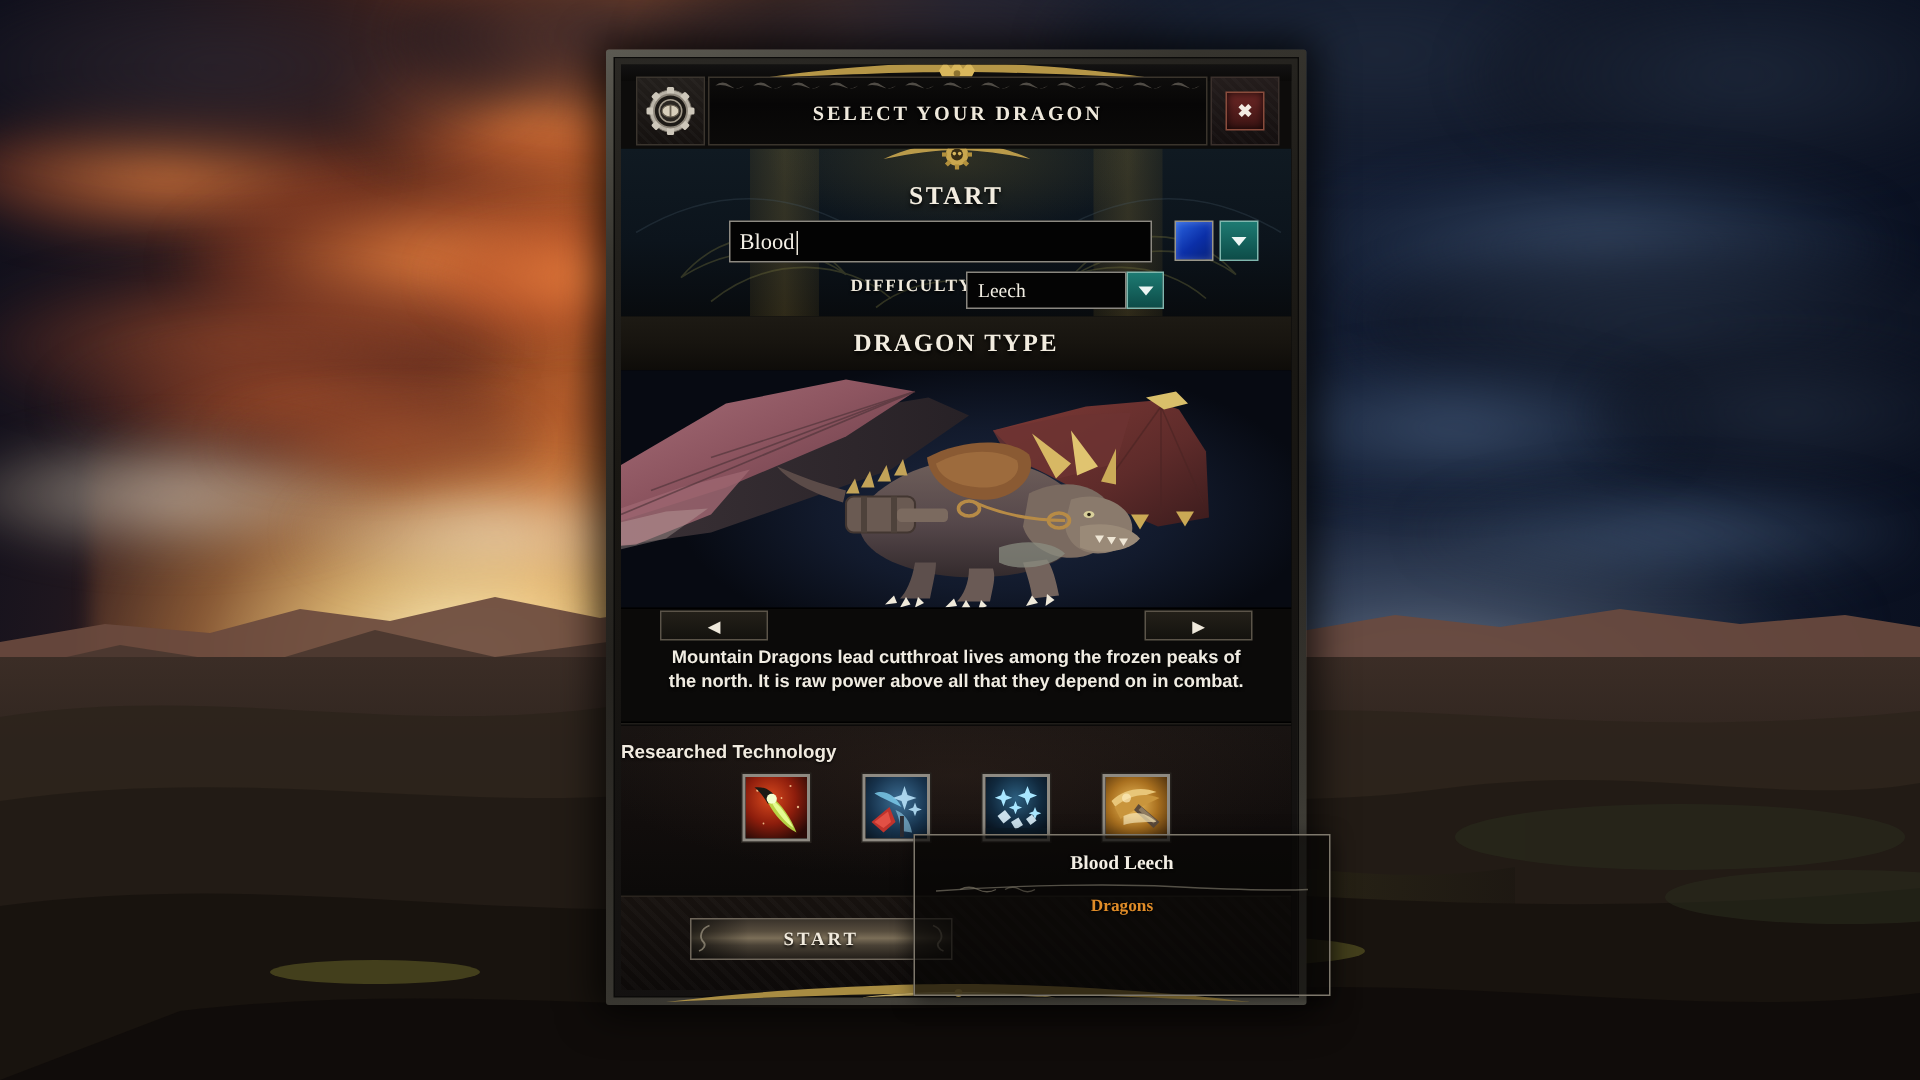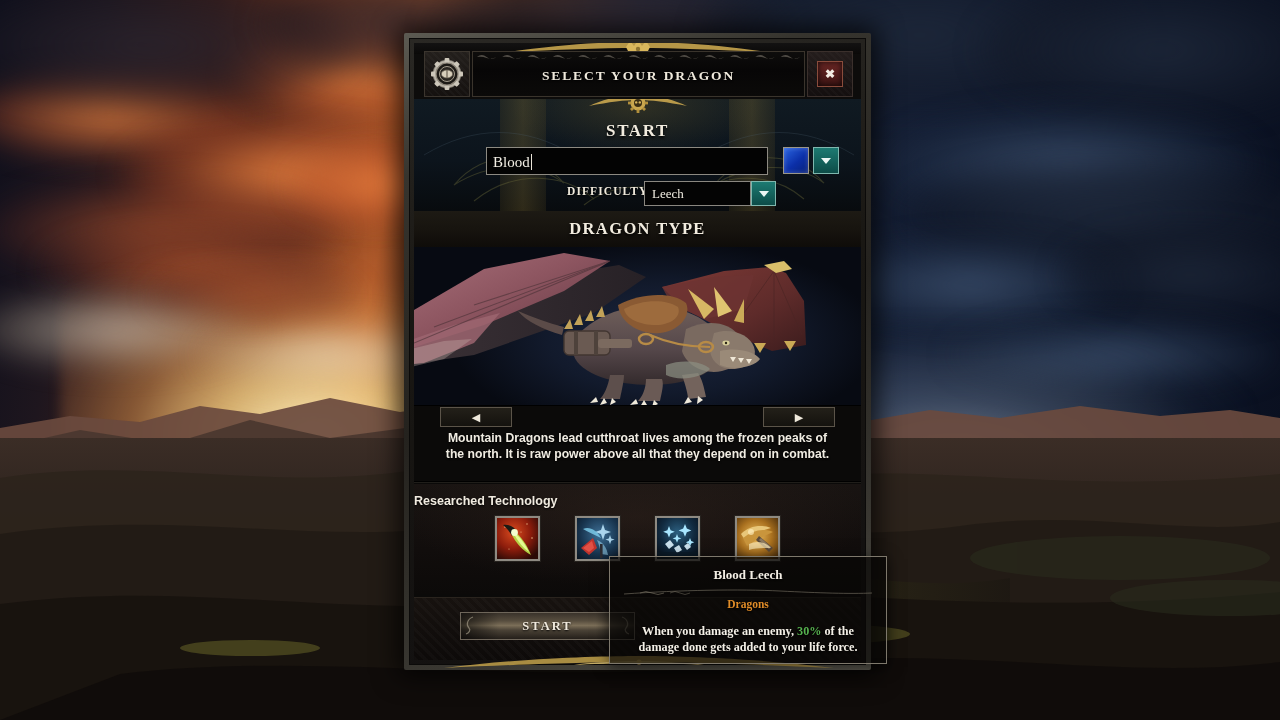--- a/index.html
+++ b/index.html
@@ -816,16 +816,13 @@
 </div>
 
 <div id="tooltip">
   <div class="tt-name">Blood Leech</div>
   <svg class="tt-sep" viewBox="0 0 256 8" preserveAspectRatio="none">
     <path d="M4,5 C60,1 120,0 160,2 C200,4 230,5 252,4" stroke="#9a9482" fill="none" stroke-width="0.9" opacity=".8"></path>
     <path d="M20,4 q6,-3 12,0 q6,3 12,0" stroke="#b3ab94" fill="none" stroke-width="0.9" opacity=".7"></path>
     <path d="M50,4 q5,-3 10,0 q5,3 10,0" stroke="#b3ab94" fill="none" stroke-width="0.9" opacity=".55"></path>
   </svg>
   <div class="tt-type">Dragons</div>
-  <div class="tt-desc">
-    <span>When you damage an enemy, </span><span class="hl">30%</span><span> of the damage done gets added to your life force.</span>
-  </div>
 </div>
 
 </body></html>

